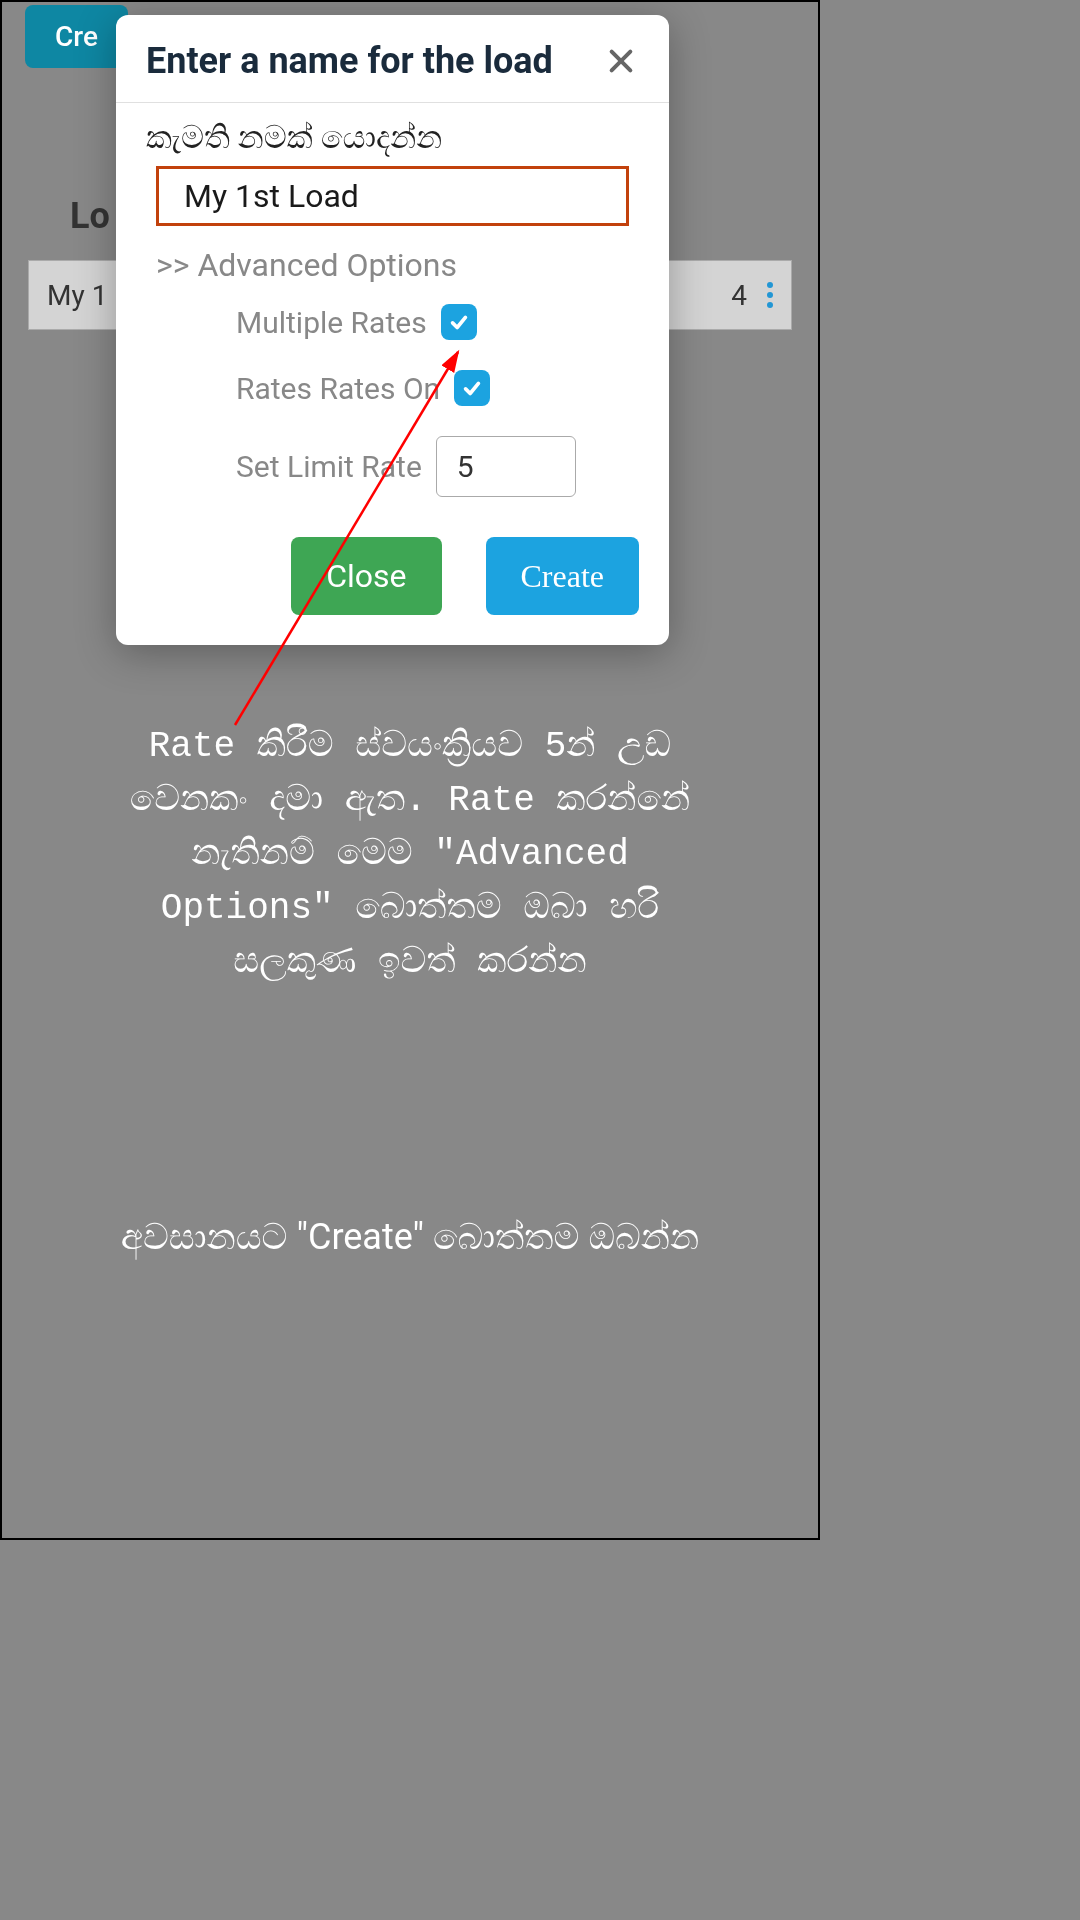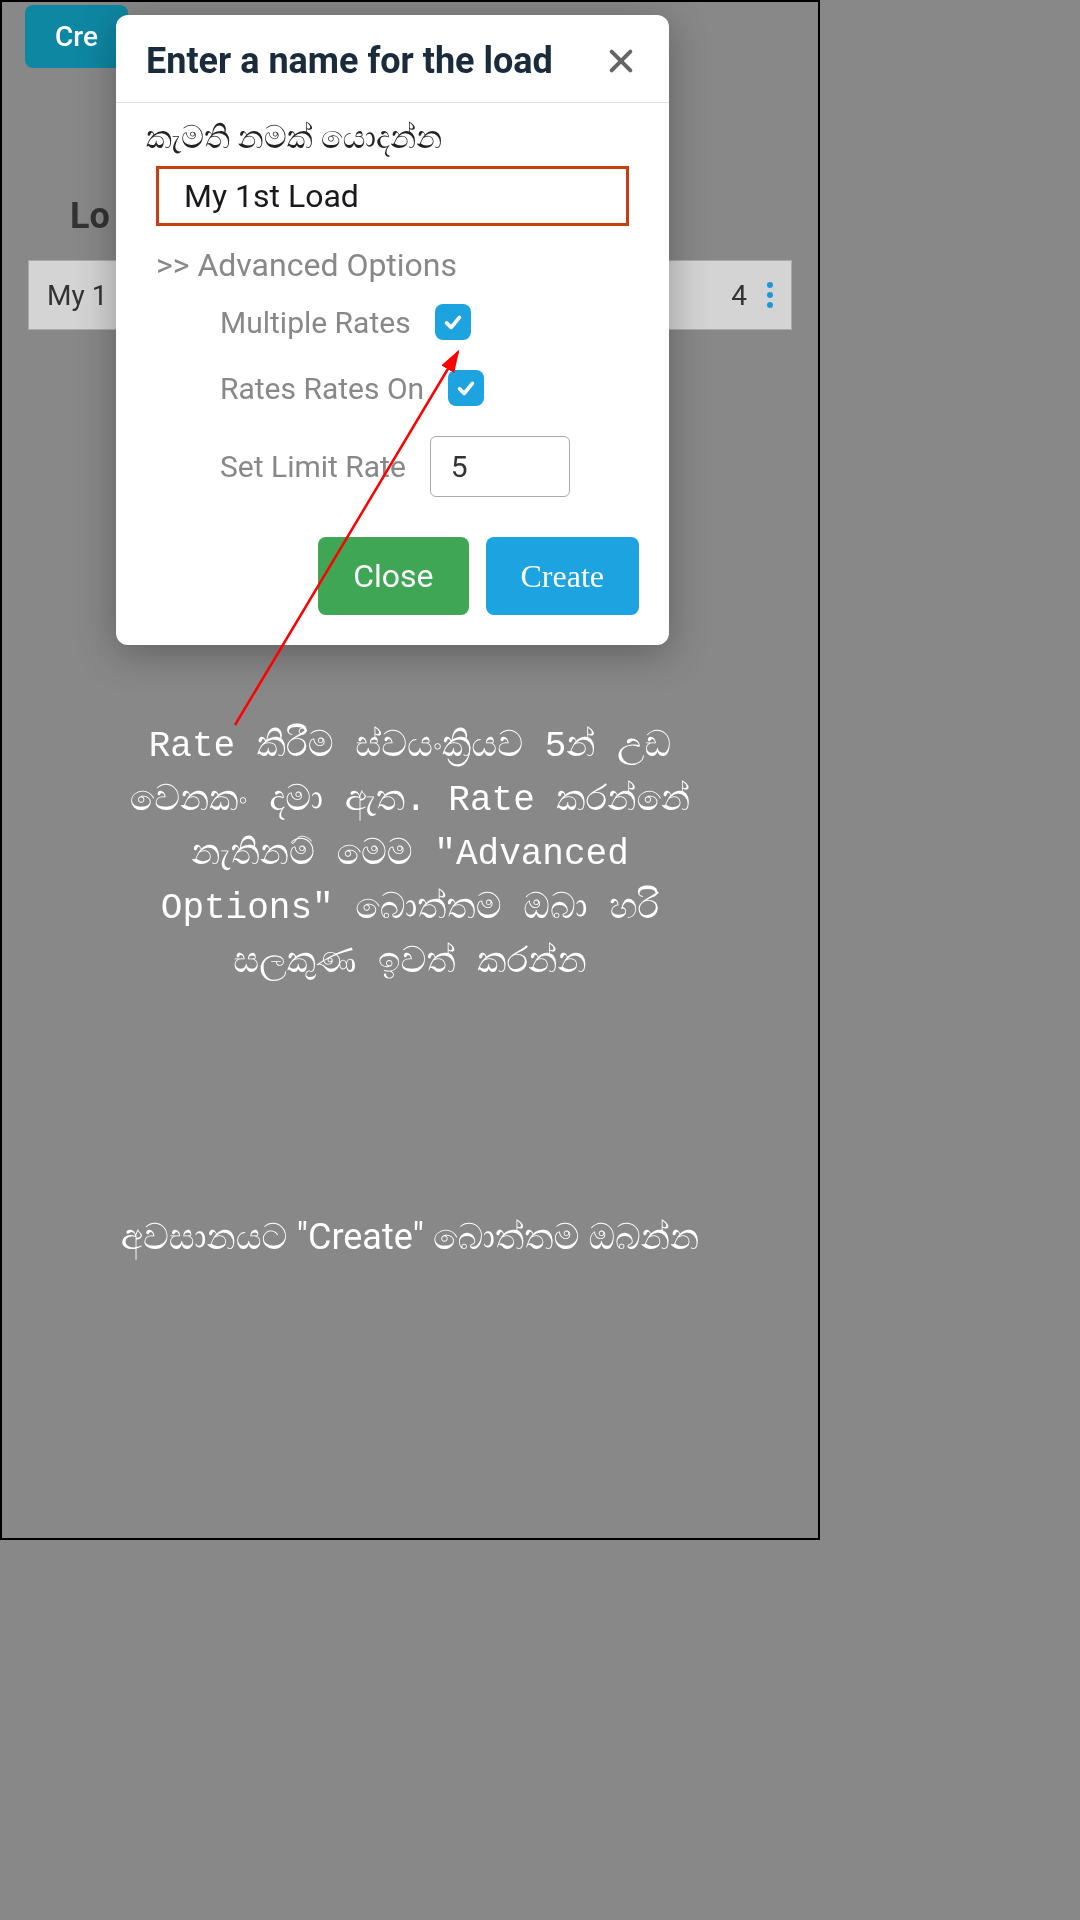--- a/index.html
+++ b/index.html
@@ -118,22 +118,22 @@
     }
     .advanced-label {
       padding: 0 40px;
       font-size: 32px;
       color: #888;
       margin-bottom: 20px;
     }
     .option-row {
       display: flex;
       align-items: center;
-      gap: 24px;
-      padding: 0 24px;
+      gap: 14px;
+      padding: 0 40px;
       margin-bottom: 30px;
     }
     .option-label {
       font-size: 30px;
       color: #888;
       margin-left: 80px;
     }
     .checkbox {
       width: 36px;
       height: 36px;
@@ -153,21 +153,21 @@
       border: 1px solid #aaa;
       border-radius: 6px;
       padding: 12px 20px;
       font-size: 30px;
       color: #333;
       font-family: inherit;
     }
     .modal-buttons {
       display: flex;
       justify-content: flex-end;
-      gap: 17px;
+      gap: 44px;
       padding: 10px 30px 0 30px;
       margin-top: 10px;
     }
     .btn {
       padding: 20px 35px;
       border-radius: 8px;
       font-size: 32px;
       color: white;
       border: none;
       cursor: pointer;

